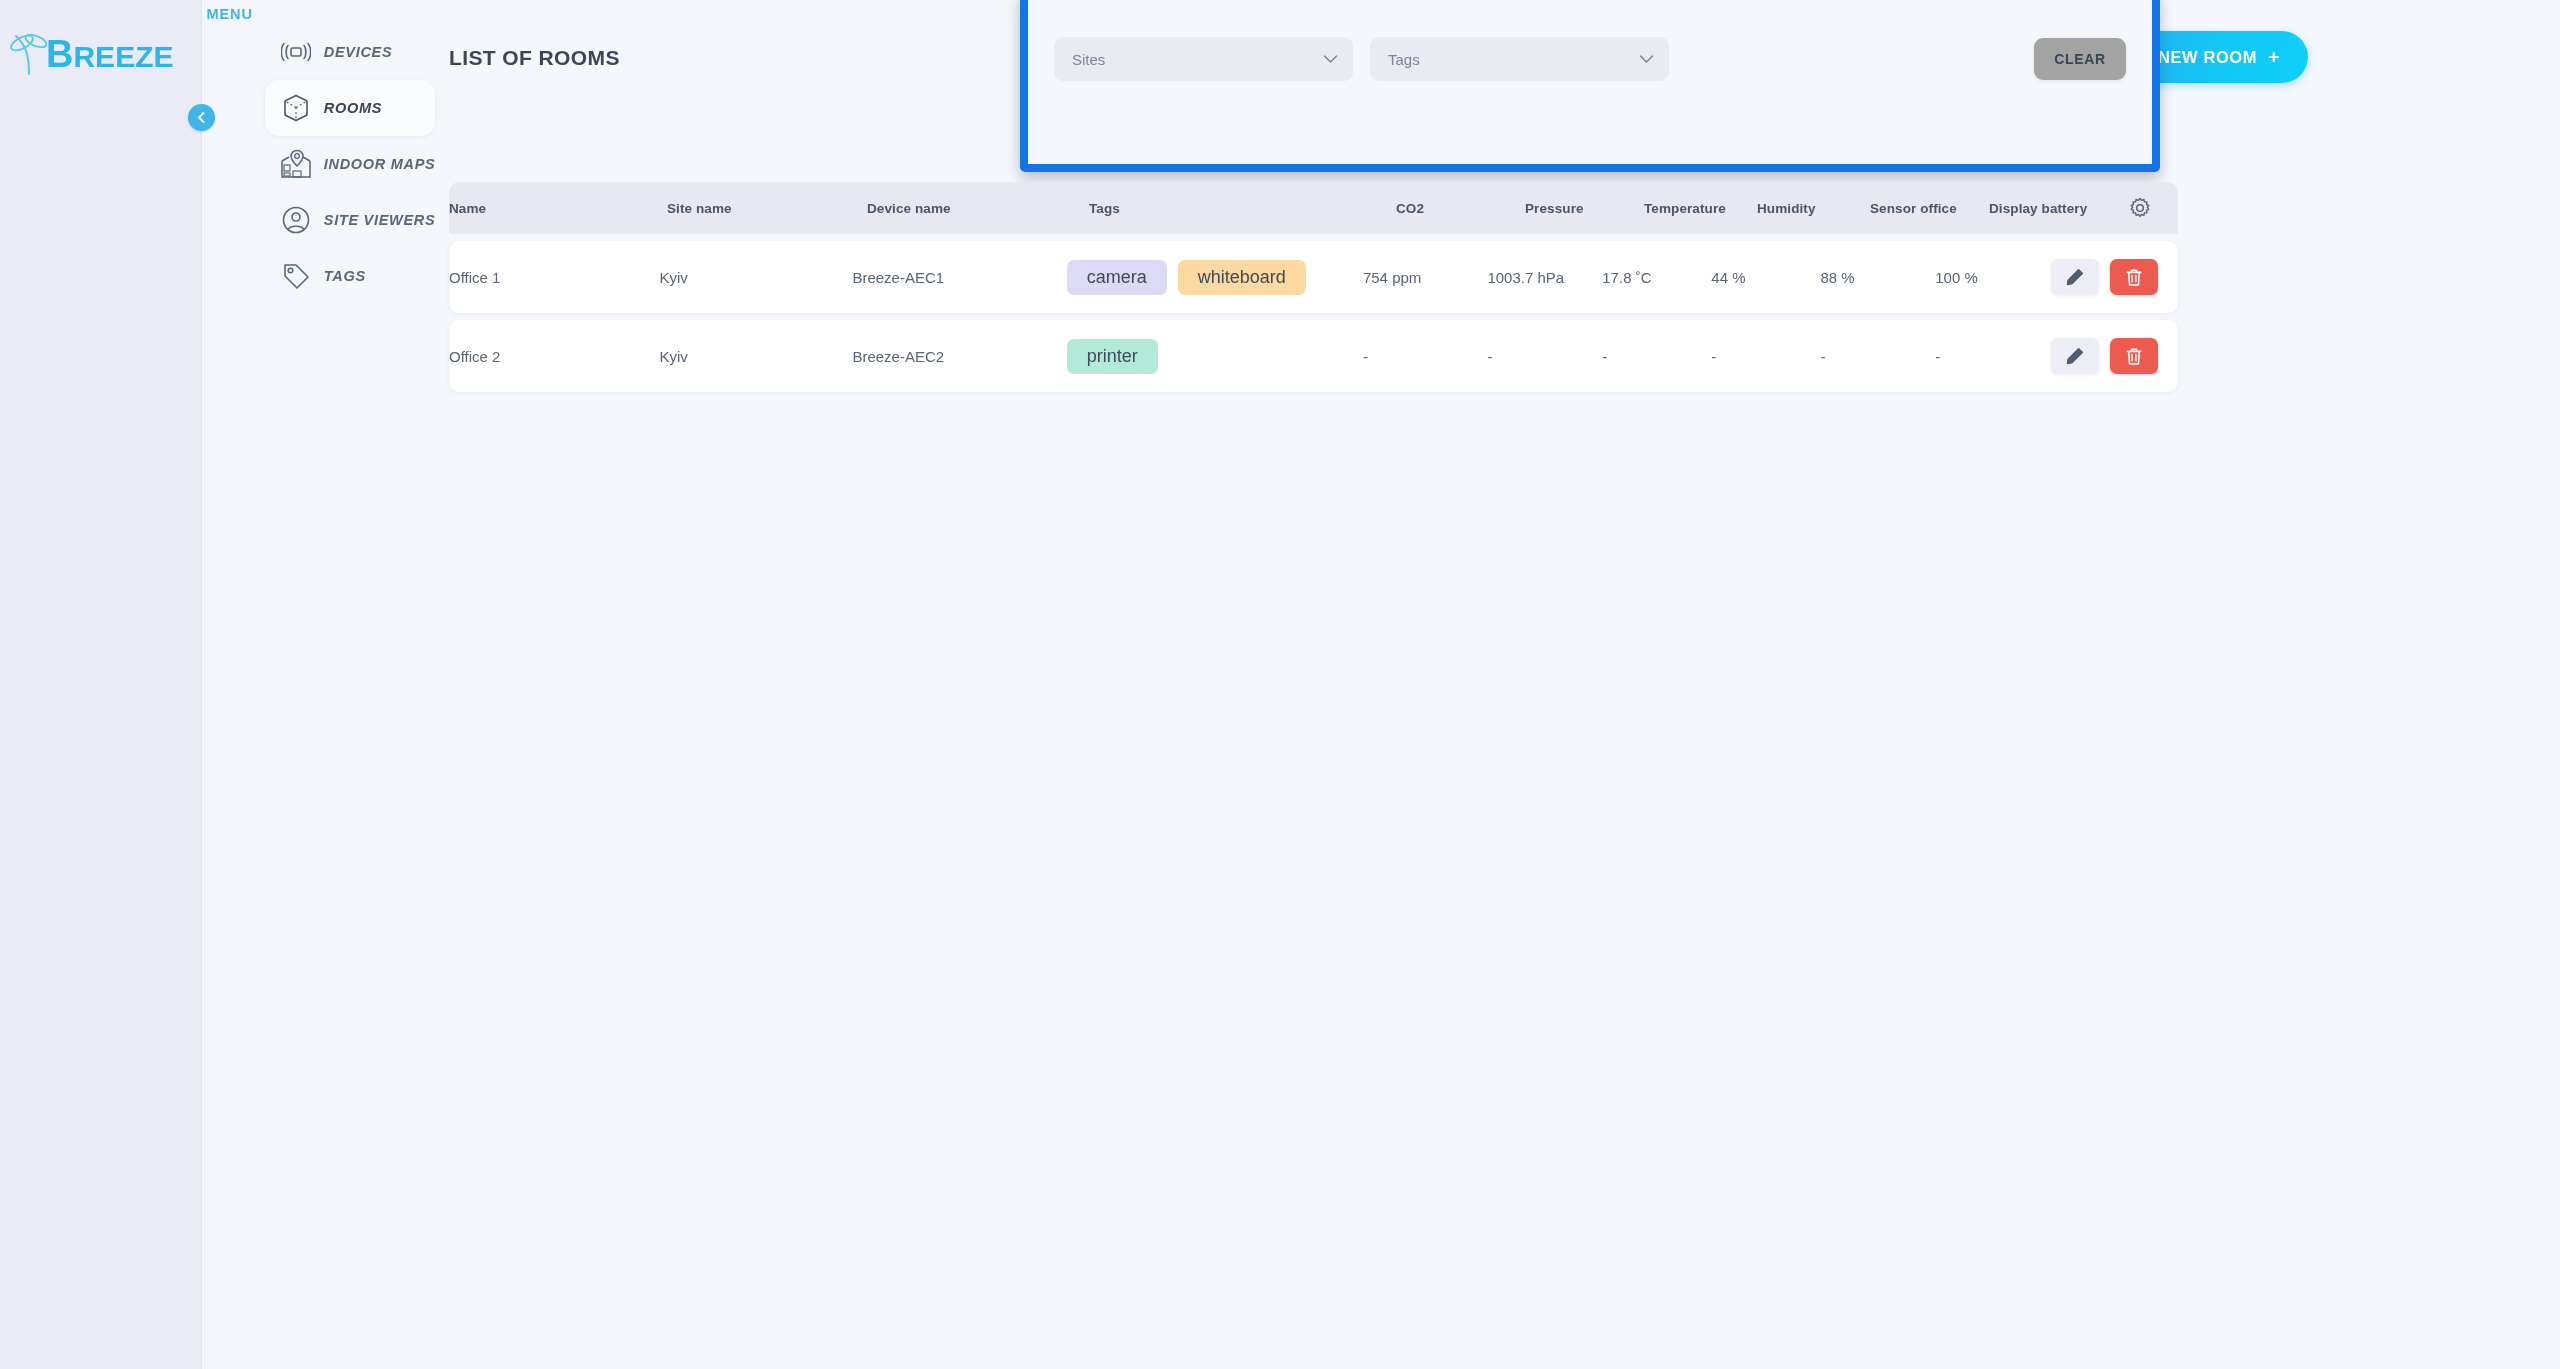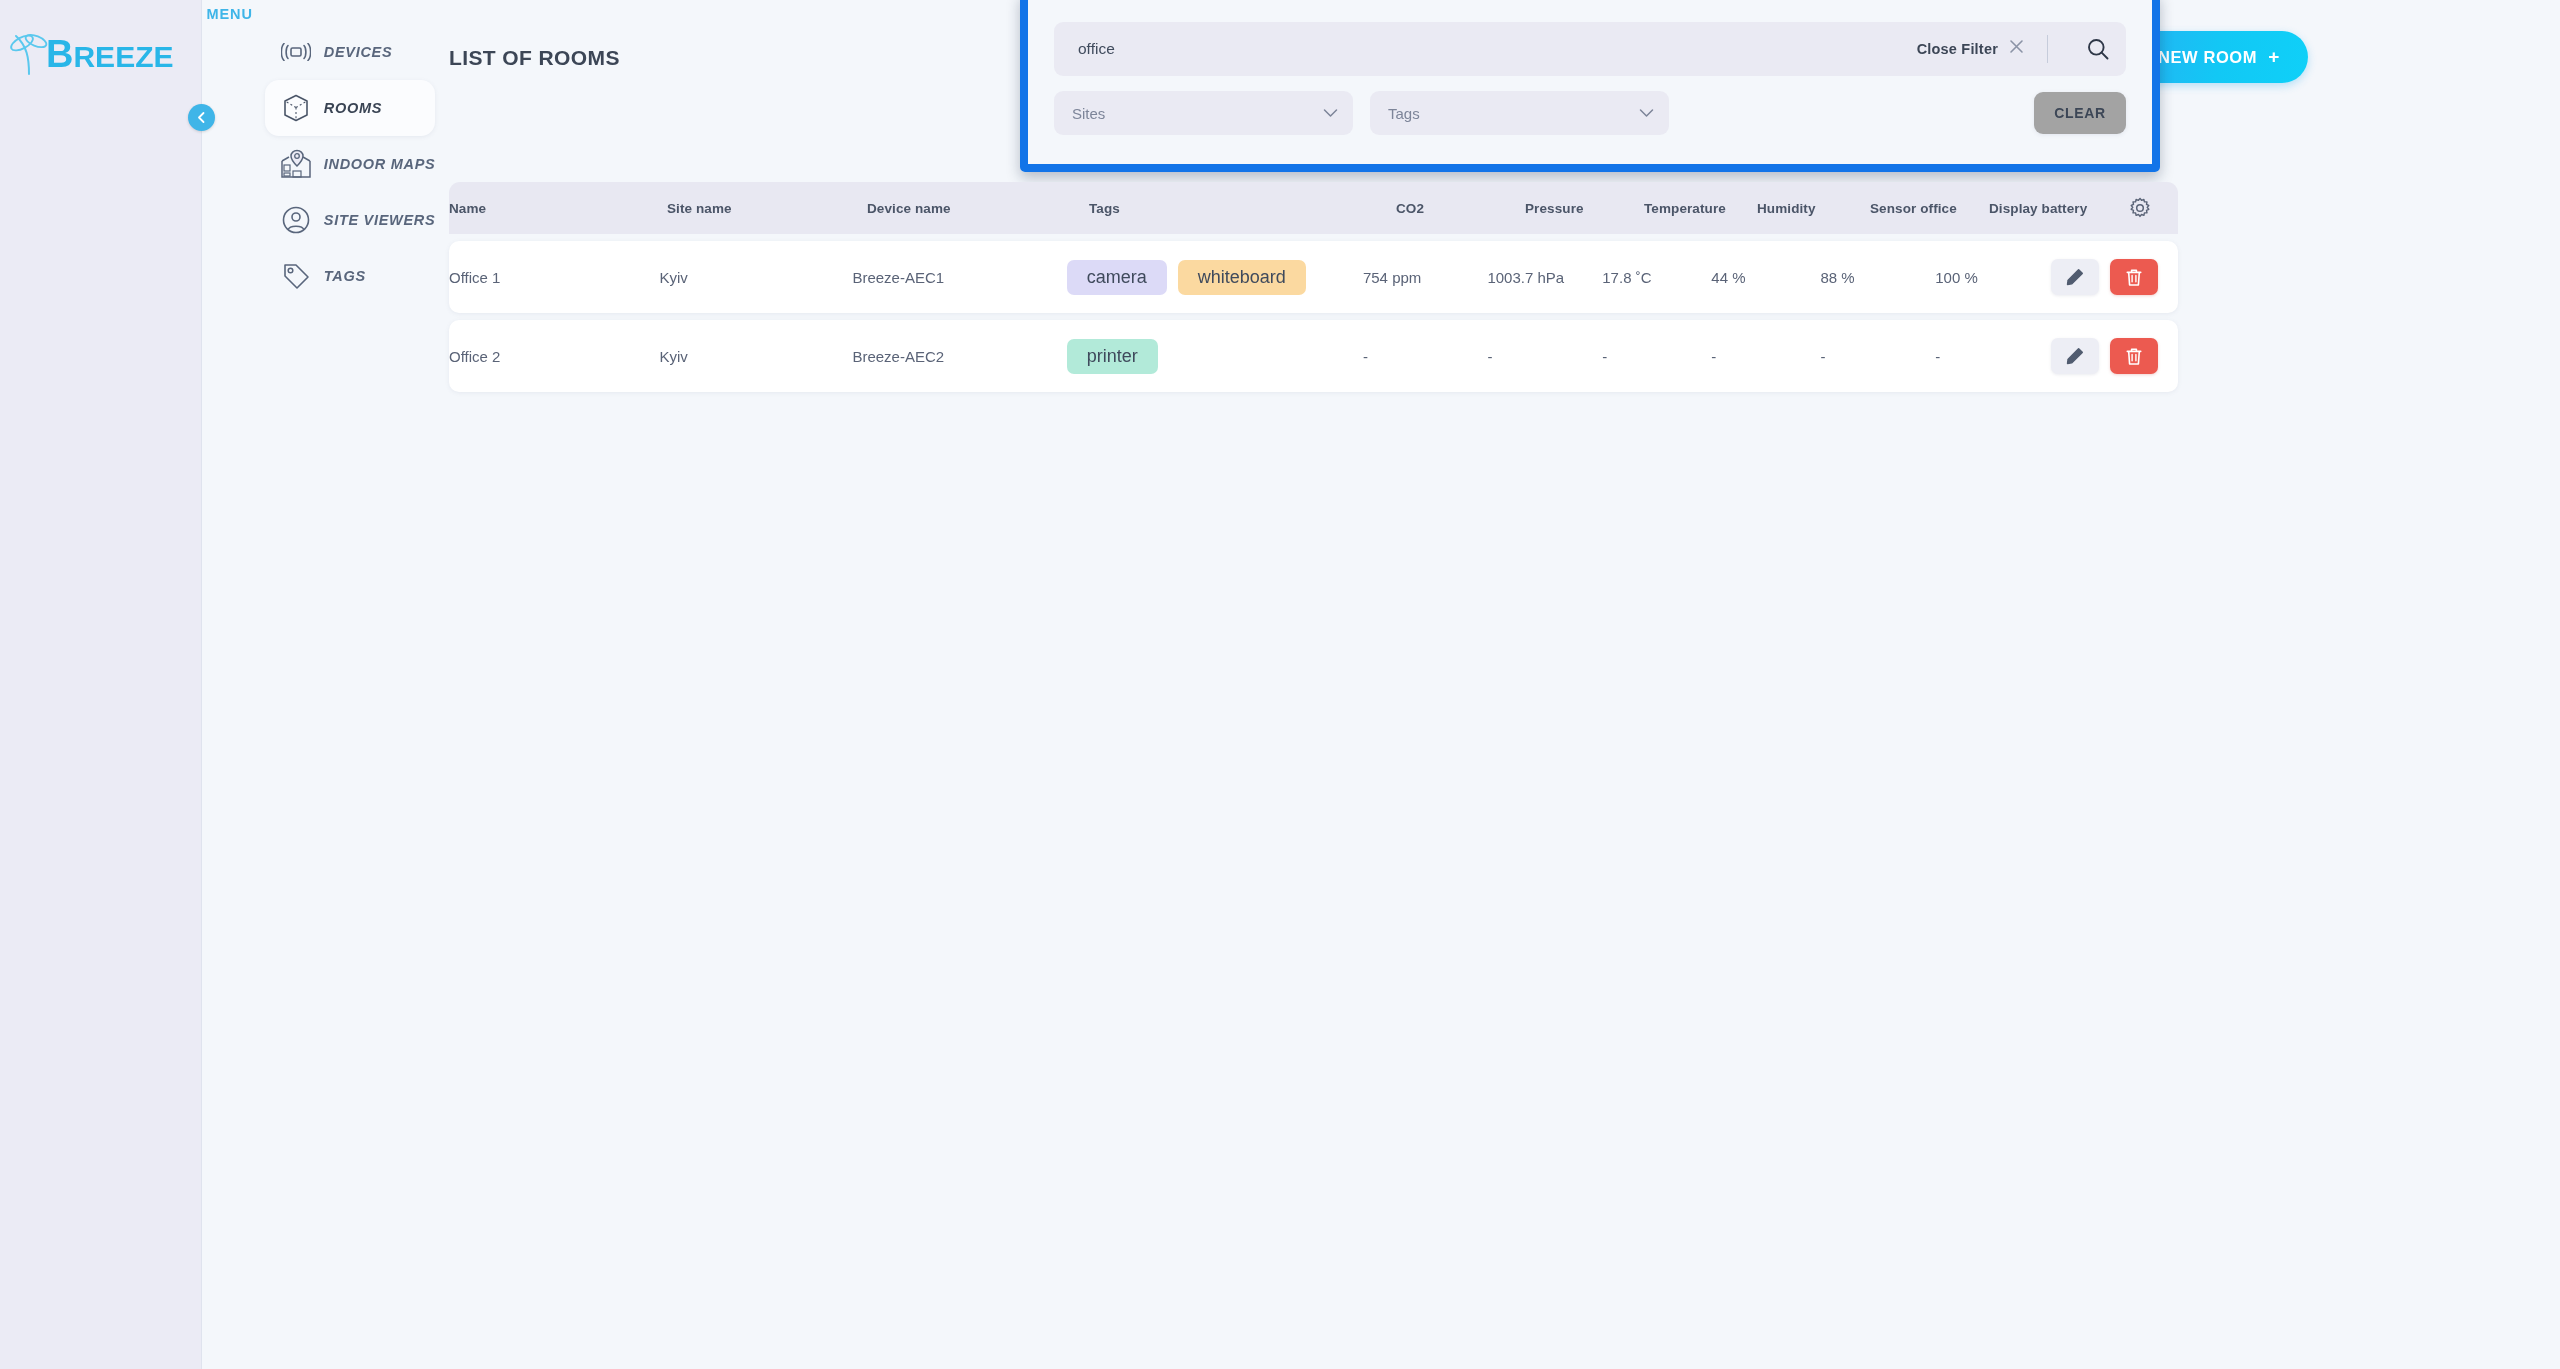--- a/index.html
+++ b/index.html
@@ -301,38 +301,20 @@
 
     <button id="add-room-btn">
       <span>ADD NEW ROOM</span>
       <span class="plus">+</span>
     </button>
 
     <div id="filter-highlight" style="border-color: rgb(18, 116, 232);"></div>
 
     <div id="filter-panel">
 
-      <div id="search-row">
-        <input id="search-input" type="text" value="office" placeholder="Search" style="">
-        <div id="close-filter">
-          <span>Close Filter</span>
-          <span class="x">
-            <svg width="17" height="17" viewBox="0 0 17 17" fill="none">
-              <path d="M3 3 L14 14 M14 3 L3 14" stroke="#8b93a6" stroke-width="1.6" stroke-linecap="round"></path>
-            </svg>
-          </span>
-        </div>
-        <div class="vdivider"></div>
-        <button id="search-btn">
-          <svg width="24" height="24" viewBox="0 0 24 24" fill="none">
-            <circle cx="10.3" cy="10.3" r="7.3" stroke="#2e3747" stroke-width="1.9"></circle>
-            <path d="M15.7 15.7 L21.5 21.5" stroke="#2e3747" stroke-width="1.9" stroke-linecap="round"></path>
-          </svg>
-        </button>
-      </div>
 
       <div id="filter-row">
         <div class="select-box" id="sites-select">
           <span>Sites</span>
           <span class="chev">
             <svg width="15" height="10" viewBox="0 0 15 10" fill="none">
               <path d="M1.5 2 L7.5 8 L13.5 2" stroke="#7d8599" stroke-width="1.5" fill="none" stroke-linecap="round" stroke-linejoin="round"></path>
             </svg>
           </span>
         </div>

